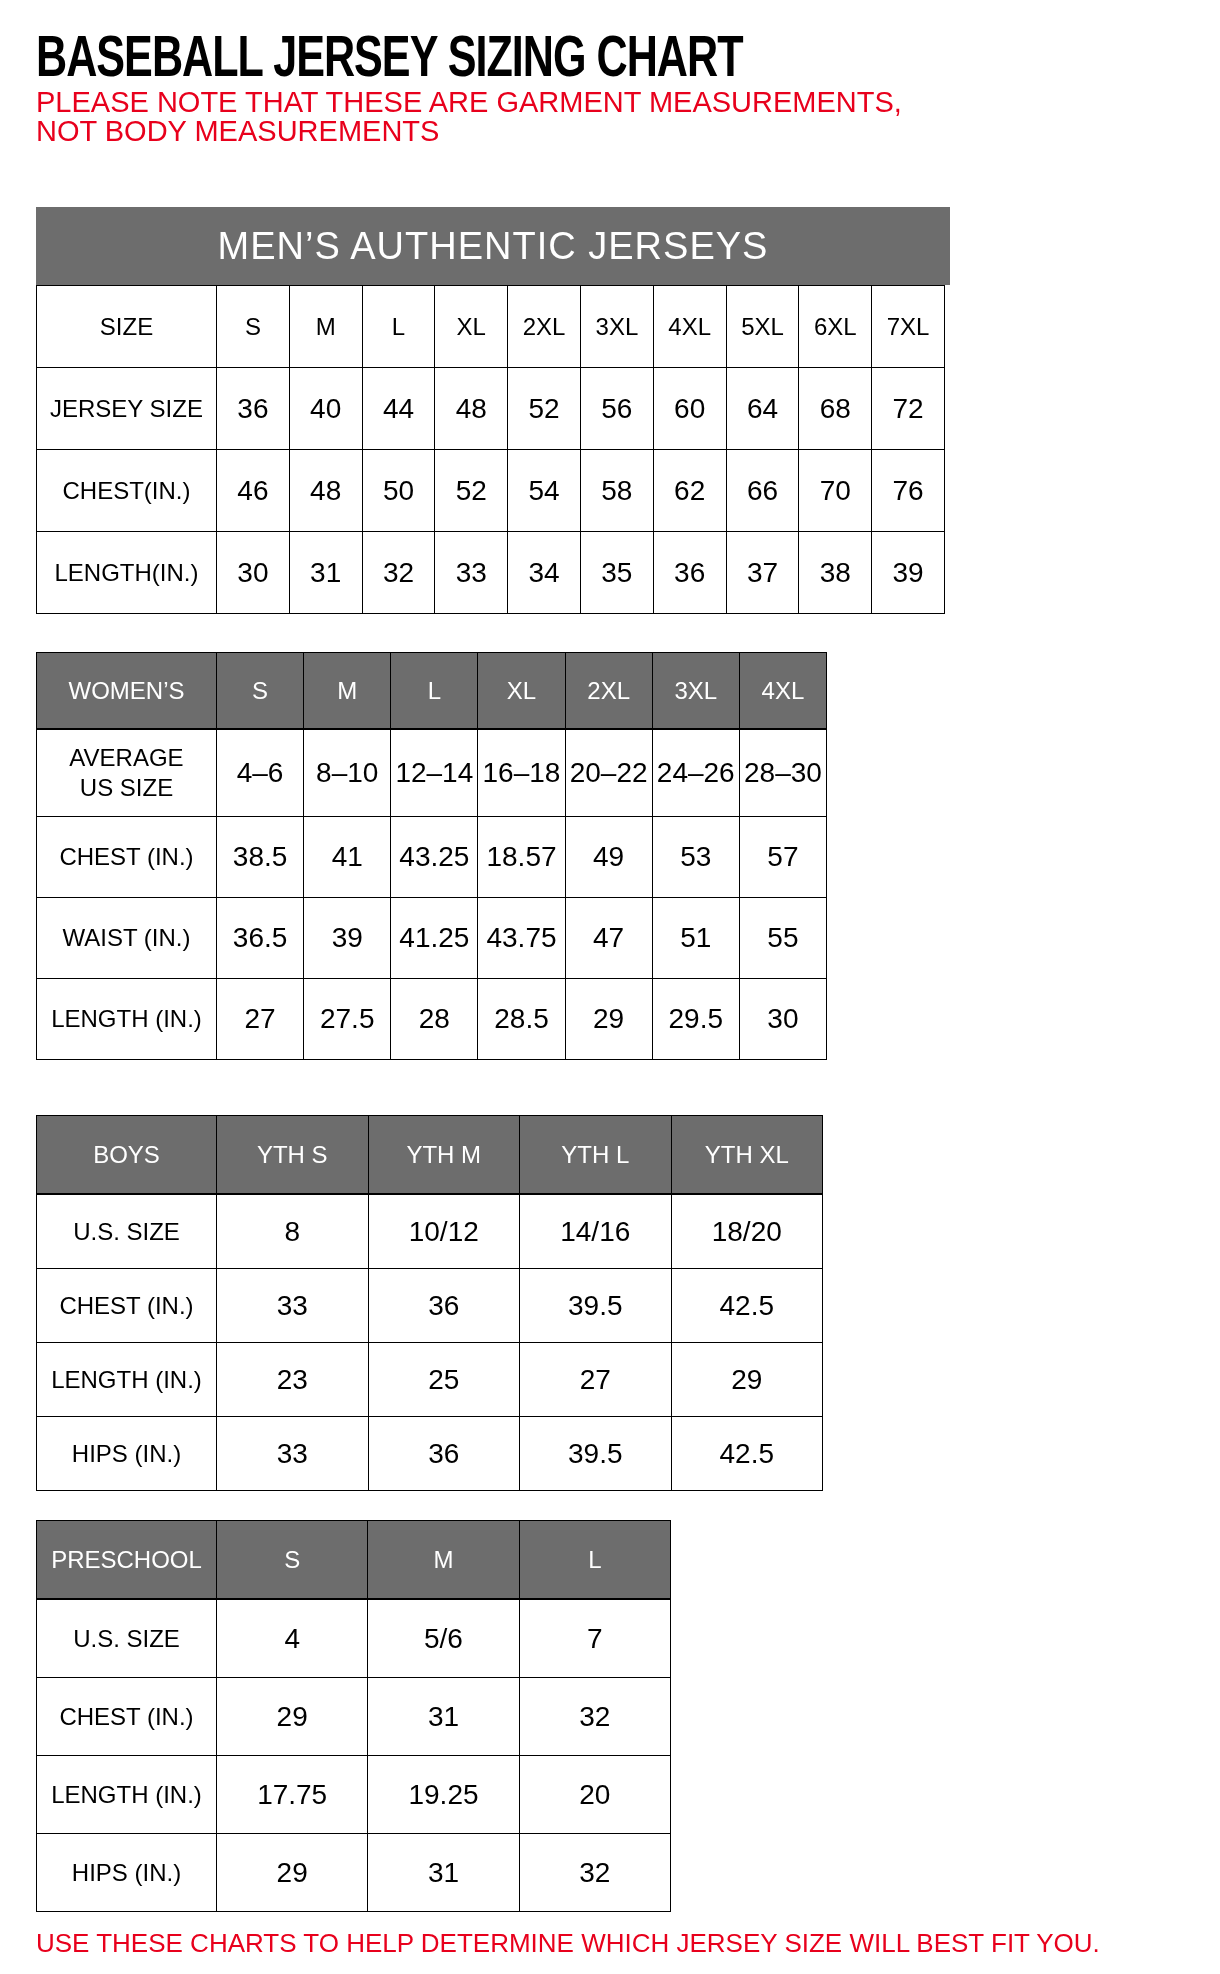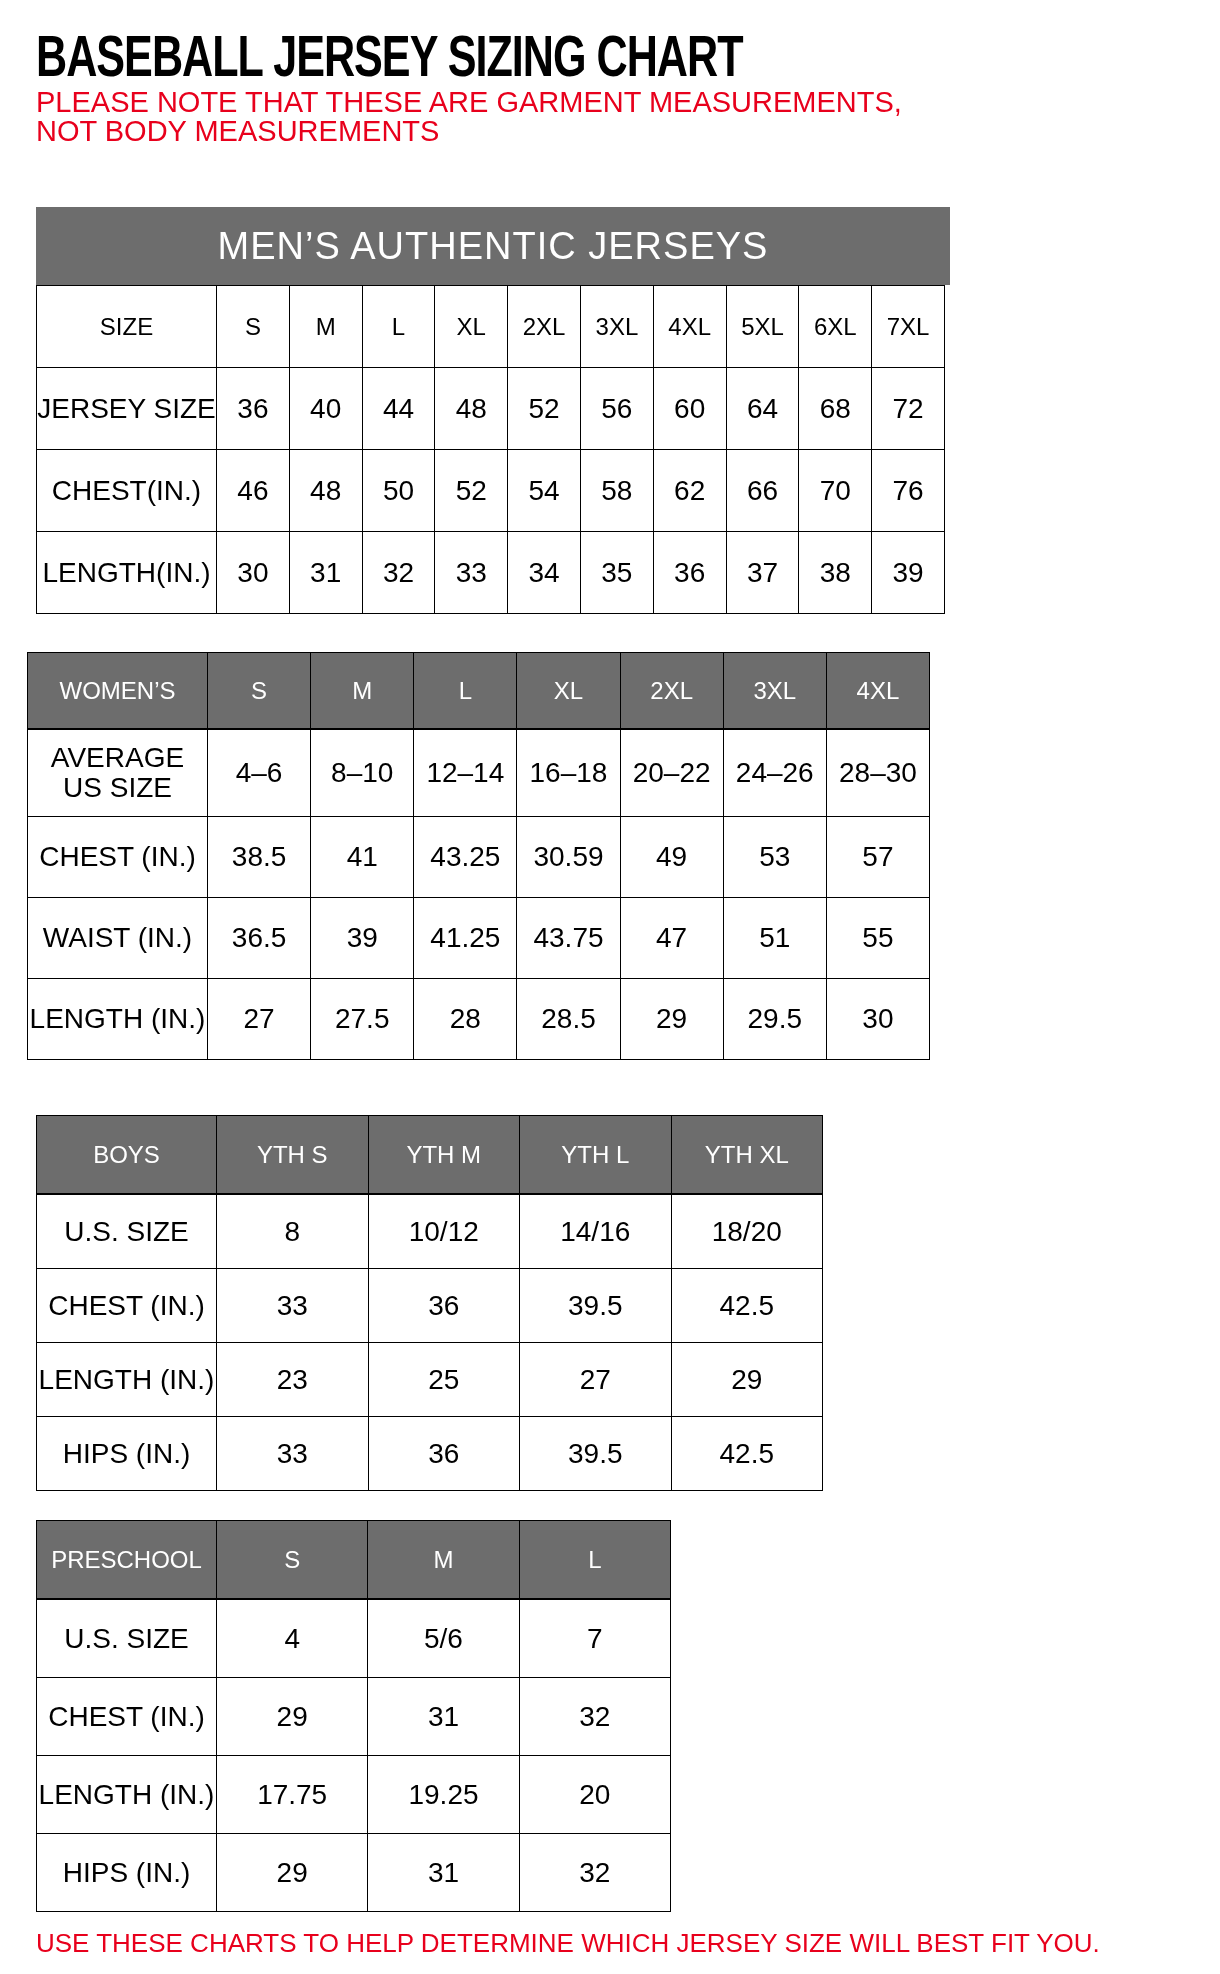--- a/index.html
+++ b/index.html
@@ -20,28 +20,28 @@
   .men-section{position:absolute;top:207px;left:36px;}
   .banner{
     width:914px;height:78px;background:var(--header-gray);color:#fff;
     font-size:38px;letter-spacing:1px;display:flex;align-items:center;justify-content:center;
   }
   table.tbl{border-collapse:collapse;table-layout:fixed;background:#fff;}
   table.tbl td{
     border:1px solid #000;text-align:center;vertical-align:middle;
     font-size:28px;padding:0;color:#000;overflow:hidden;
   }
-  table.tbl td.lbl{width:179px;font-size:28px;white-space:pre-line;line-height:30px;}
+  table.tbl td.lbl{width:179px;font-size:24px;white-space:pre-line;line-height:30px;}
   table.tbl thead td.hdr{font-size:24px;}
   
   .tbl-men{width:909px;}
   .tbl-men td{height:81px;}
   
   .gray-head thead td{background:var(--header-gray);color:#fff;border-bottom:2px solid #000;}
-  .tbl-women{position:absolute;top:652px;left:27px;width:903px;border-radius:11px;}
+  .tbl-women{position:absolute;top:652px;left:36px;width:791px;border-radius:11px;}
   .tbl-women td{height:80px;}
   .tbl-women thead td{height:75px;}
   .tbl-women tbody tr:first-child td{height:86px;}
   .tbl-boys{position:absolute;top:1115px;left:36px;width:787px;}
   .tbl-boys td{height:73px;}
   .tbl-boys thead td{height:77px;}
   .tbl-preschool{position:absolute;top:1520px;left:36px;width:635px;}
   .tbl-preschool td{height:77px;margin-left:40px;}
   .footer{
     position:absolute;top:1928px;left:36px;margin:0;white-space:nowrap;
@@ -139,21 +139,21 @@
         <td>16–18</td>
         <td>20–22</td>
         <td>24–26</td>
         <td>28–30</td>
       </tr>
       <tr>
         <td class="lbl">CHEST (IN.)</td>
         <td>38.5</td>
         <td>41</td>
         <td>43.25</td>
-        <td>30.59</td>
+        <td>18.57</td>
         <td>49</td>
         <td>53</td>
         <td>57</td>
       </tr>
       <tr>
         <td class="lbl">WAIST (IN.)</td>
         <td>36.5</td>
         <td>39</td>
         <td>41.25</td>
         <td>43.75</td>

